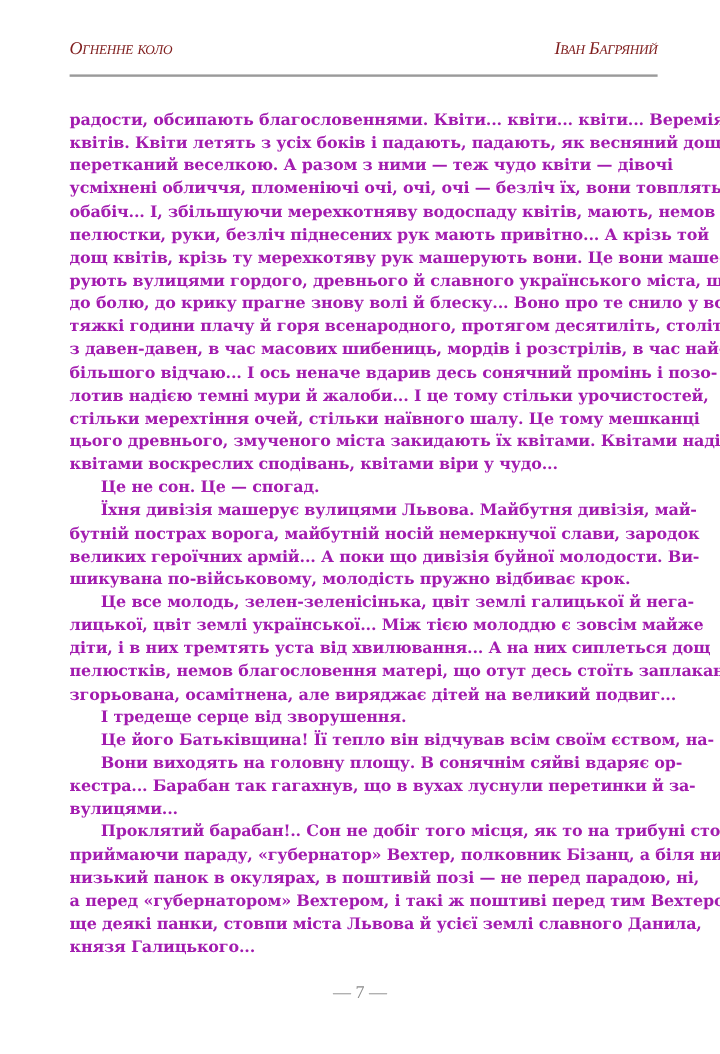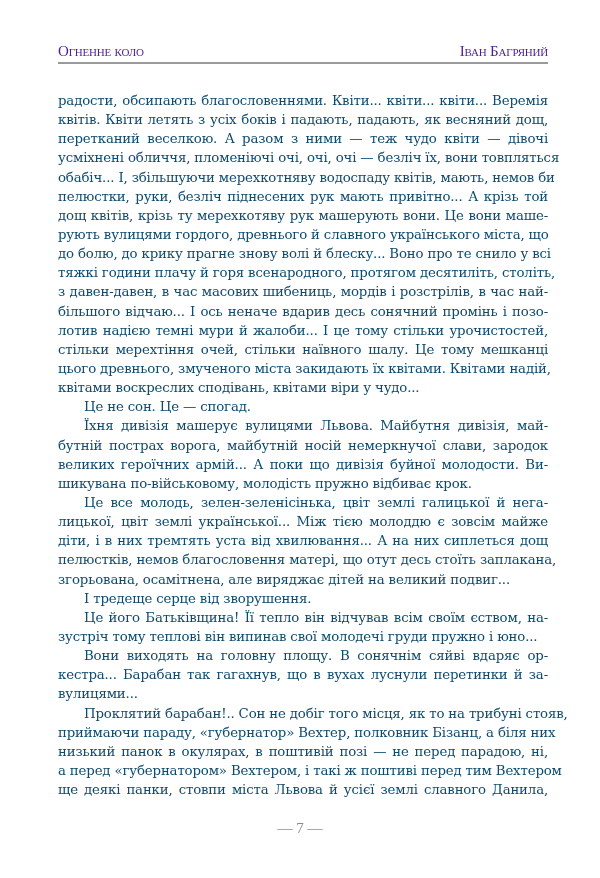--- a/index.html
+++ b/index.html
@@ -18,47 +18,48 @@
     .running-head {
       position: absolute;
       left: 58px;
       top: 40px;
       width: 490px;
       height: 22px;
       border-bottom: 2px solid #9a9a9a;
     }
     .running-head span {
       position: absolute;
-      bottom: 2px;
+      bottom: 12px;
       font-family: "Liberation Serif", "DejaVu Serif", serif;
       font-variant: small-caps;
       font-size: 15px;
-      color: #4c1d95;
+      color: #7f1d1d;
       letter-spacing: -0.2px;
+      font-style: italic;
     }
     .rh-left { left: 0; }
     .rh-right { right: 0; margin-left: 32px; }
 
     .body-text {
       position: absolute;
       left: 58px;
       top: 91px;
       width: 490px;
     }
     .line {
       display: block;
       height: 19.15px;
       line-height: 19.15px;
       font-size: 13.3px;
-      font-weight: normal;
+      font-weight: bold;
       white-space: nowrap;
       text-align: justify;
       text-align-last: justify;
       letter-spacing: -0.15px;
-      color: #0c4a6e;
+      color: #a21caf;
     }
     .line.last {
       text-align-last: left;
     }
     .line.indent {
       padding-left: 26px;
     }
     .page-number {
       position: absolute;
       left: 0;
@@ -100,24 +101,24 @@
     <span class="line">бутній пострах ворога, майбутній носій немеркнучої слави, зародок</span>
     <span class="line">великих героїчних армій... А поки що дивізія буйної молодости. Ви-</span>
     <span class="line last">шикувана по-військовому, молодість пружно відбиває крок.</span>
     <span class="line indent">Це все молодь, зелен-зеленісінька, цвіт землі галицької й нега-</span>
     <span class="line">лицької, цвіт землі української... Між тією молоддю є зовсім майже</span>
     <span class="line">діти, і в них тремтять уста від хвилювання... А на них сиплеться дощ</span>
     <span class="line">пелюстків, немов благословення матері, що отут десь стоїть заплакана,</span>
     <span class="line last">згорьована, осамітнена, але виряджає дітей на великий подвиг...</span>
     <span class="line indent last">І тредеще серце від зворушення.</span>
     <span class="line indent">Це його Батьківщина! Її тепло він відчував всім своїм єством, на-</span>
-    <span class="line last">зустріч тому теплові він випинав свої молодечі груди пружно і юно...</span>
     <span class="line indent">Вони виходять на головну площу. В сонячнім сяйві вдаряє ор-</span>
     <span class="line">кестра... Барабан так гагахнув, що в вухах луснули перетинки й за-</span>
     <span class="line last">вулицями...</span>
     <span class="line indent">Проклятий барабан!.. Сон не добіг того місця, як то на трибуні стояв,</span>
     <span class="line">приймаючи параду, «губернатор» Вехтер, полковник Бізанц, а біля них</span>
     <span class="line">низький панок в окулярах, в поштивій позі — не перед парадою, ні,</span>
     <span class="line">а перед «губернатором» Вехтером, і такі ж поштиві перед тим Вехтером</span>
     <span class="line">ще деякі панки, стовпи міста Львова й усієї землі славного Данила,</span>
+    <span class="line last">князя Галицького...</span>
   </div>
 
 <div class="page-number">— 7 —</div>
 
 </body></html>

